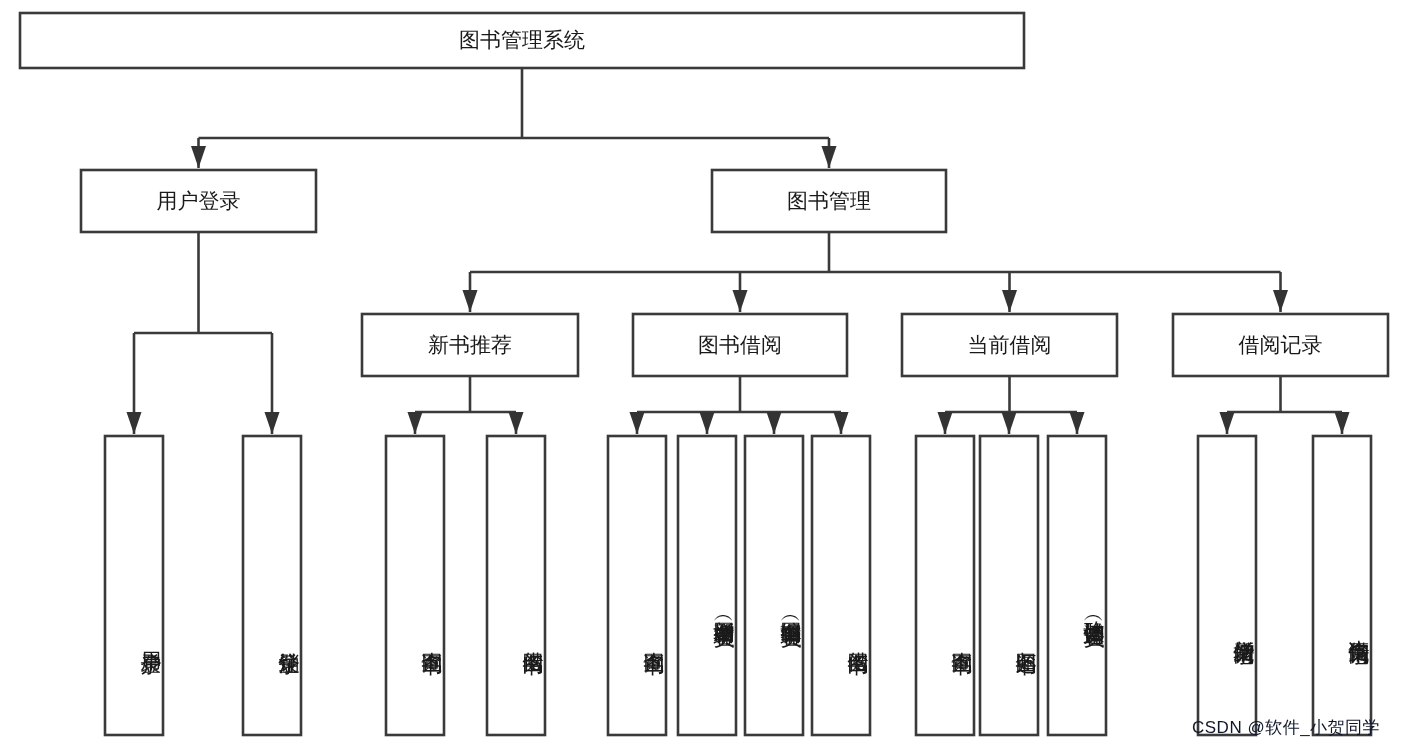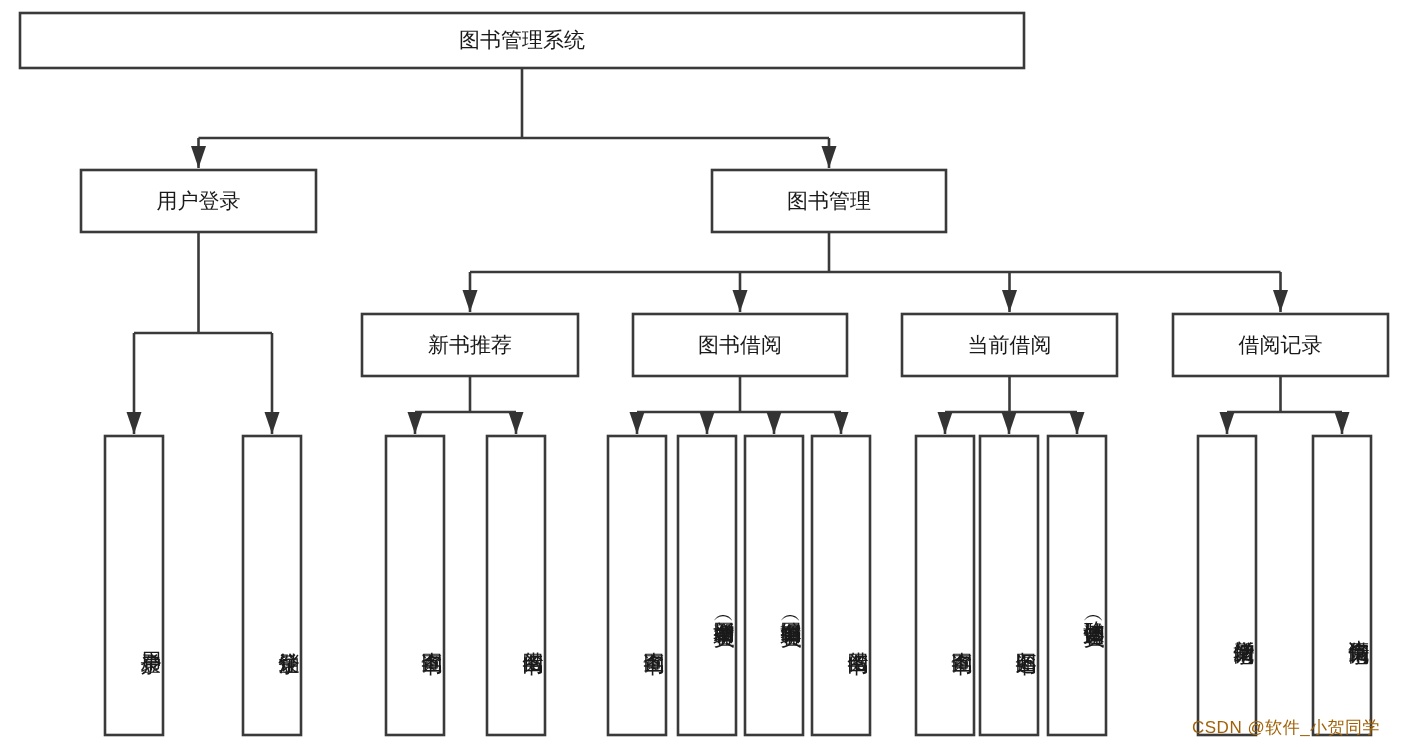--- a/index.html
+++ b/index.html
@@ -60,21 +60,21 @@
     display: flex;
     align-items: flex-start;
     justify-content: center;
     white-space: nowrap;
     pointer-events: none;
   }
   .watermark {
     position: absolute;
     font-family: "Liberation Sans", sans-serif;
     font-size: 17px;
-    color: #a16207;
+    color: #0f172a;
     white-space: nowrap;
     letter-spacing: 0.5px;
   }
 </style>
 </head>
 <body>
 
 <div id="diagram-root">
 
   <svg class="diagram" viewBox="0 0 1405 747">

